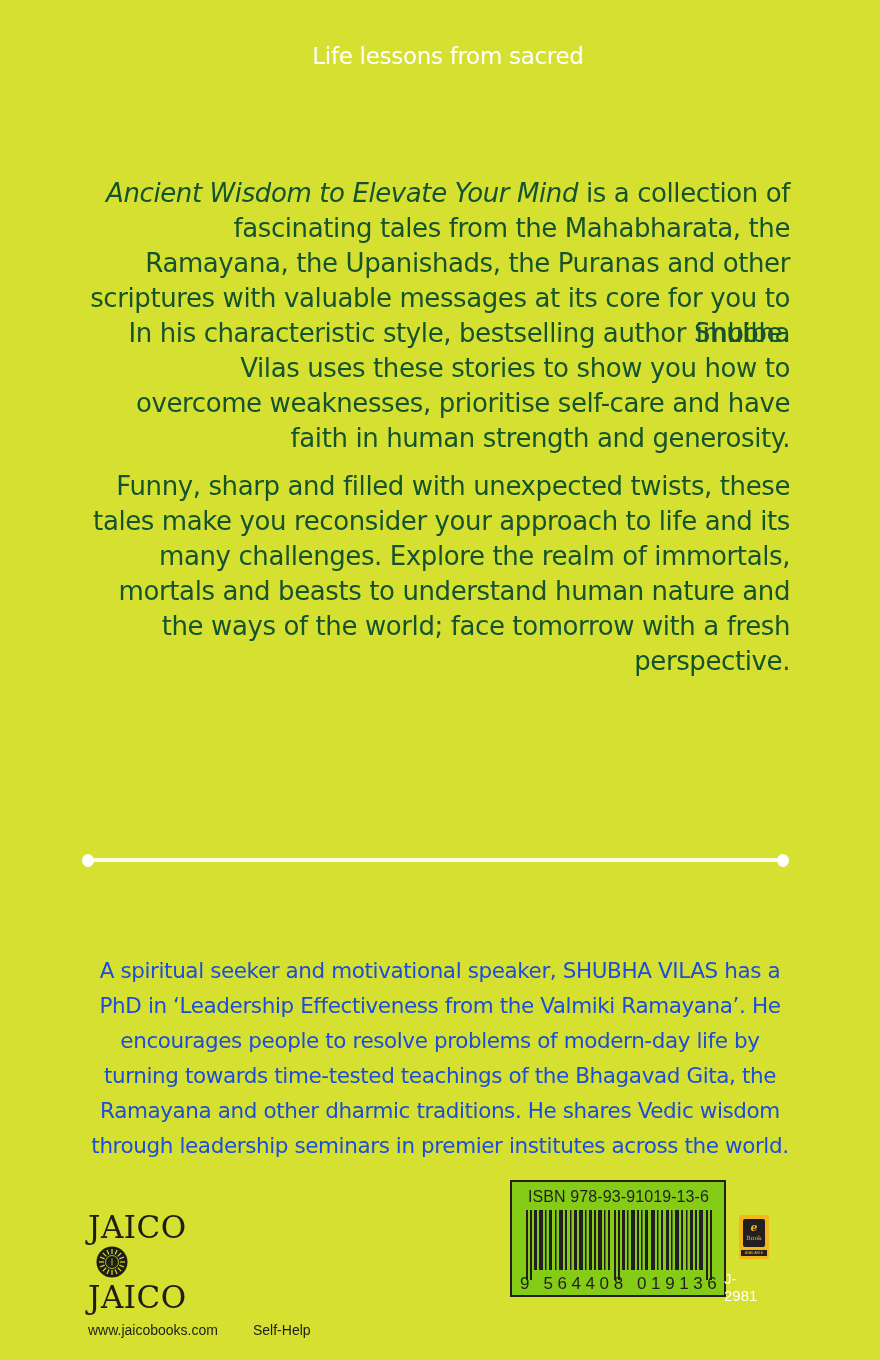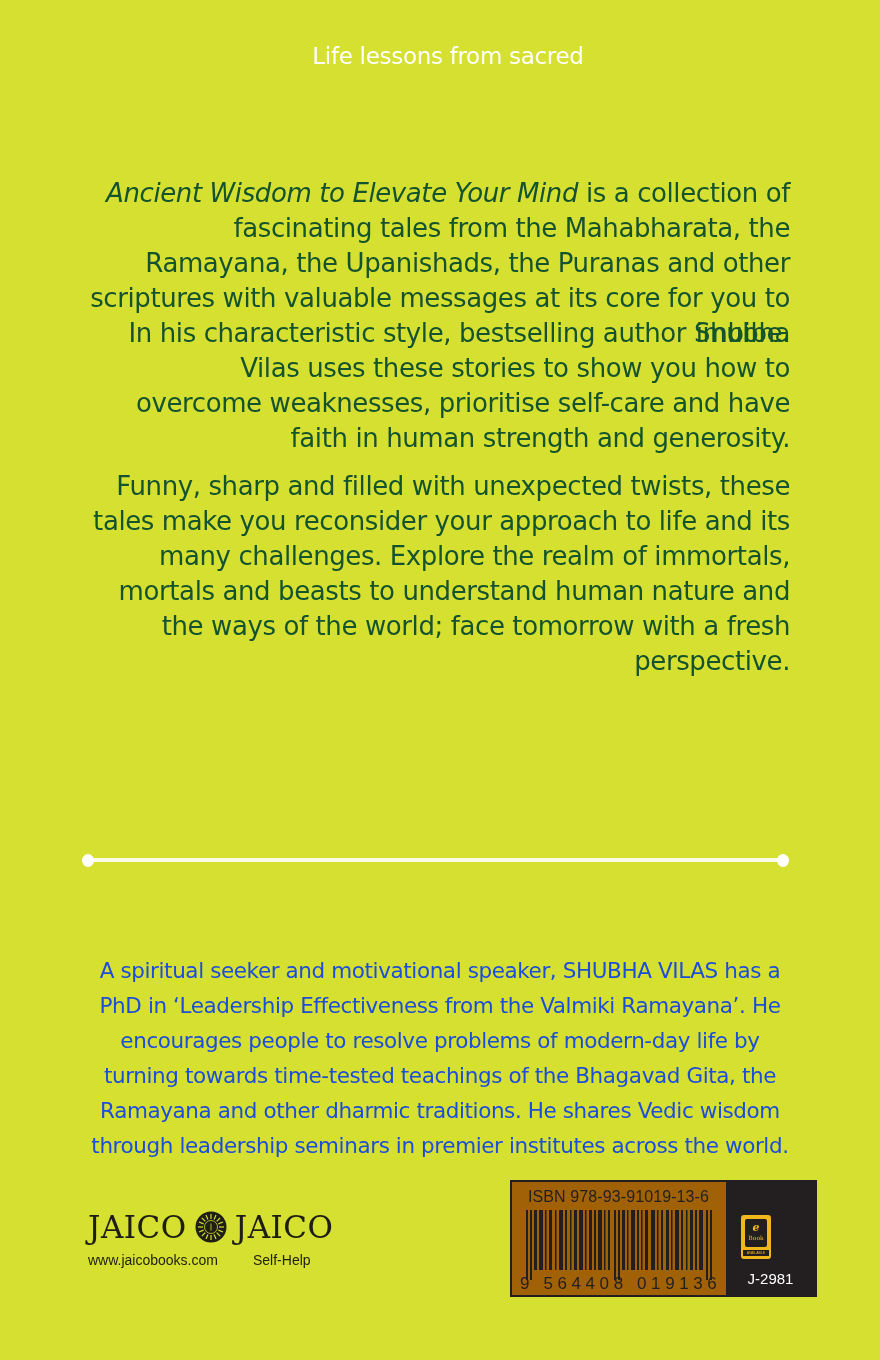--- a/index.html
+++ b/index.html
@@ -61,48 +61,49 @@
       letter-spacing: -0.4px;
       margin-top: 44px;
     }
 
     .publisher {
       position: absolute;
       left: 88px; top: 1208px;
       width: 300px;
     }
     .publisher-logo {
-      display: flex; align-items: center;
+      display: flex; align-items: flex-start;
       font-family: "DejaVu Serif", "Liberation Serif", serif;
       font-size: 31px;
       color: #1e1e14;
       letter-spacing: 0.5px;
       line-height: 38px;
+      flex-direction: column;
     }
     .publisher-logo .sun {
       width: 32px; height: 32px;
       margin: 0 8px;
       display: inline-block;
     }
     .publisher-meta {
       display: flex;
       font-family: "Liberation Sans", sans-serif;
       font-size: 14px;
       color: #1e1e14;
       margin-top: 6px;
       align-items: center;
     }
     .publisher-meta .url { width: 165px; }
 
     .barcode-block {
       position: absolute;
       left: 510px; top: 1180px;
-      width: 307px; height: 117px;
+      width: 216px; height: 117px;
       border: 2px solid #231f20;
-      background: #a16207;
+      background: #84cc16;
       display: flex;
     }
     .barcode-area {
       width: 214px;
       position: relative;
     }
     .isbn-text {
       position: absolute;
       left: 16px; top: 6px;
       font-family: "Liberation Sans", sans-serif;

